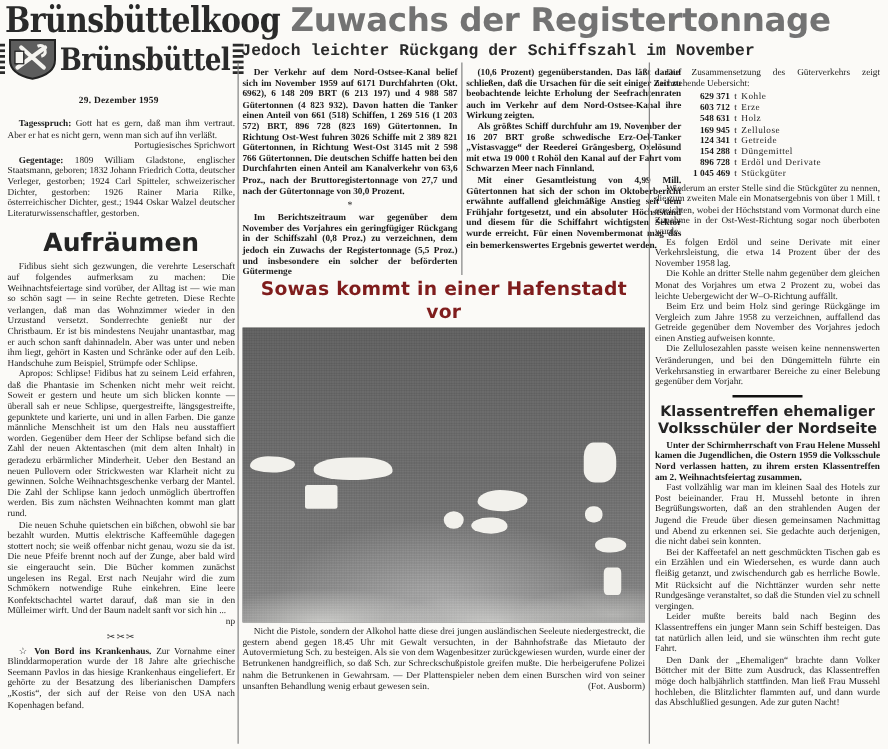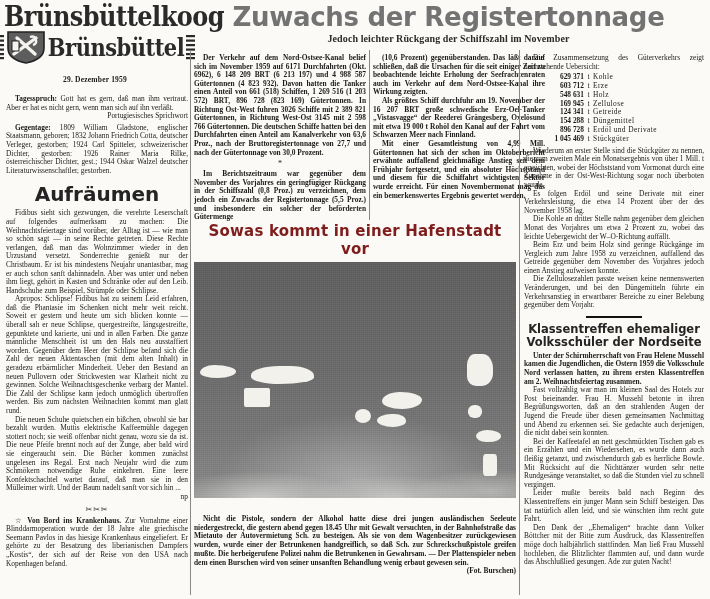--- a/index.html
+++ b/index.html
@@ -37,22 +37,22 @@
   .lead{font-weight:bold;}
   b,strong{font-weight:bold;}
   .right{text-align:right;text-indent:0;}
 
   .hl-big{
     font-family:"DejaVu Sans",sans-serif;font-weight:bold;
     font-size:26px;line-height:27px;text-align:center;letter-spacing:-.3px;
     color:#737373;
   }
   .hl-sub{
-    font-family:Liberation Serif, serif;font-weight:bold;font-size:10px;
-    text-align:center;letter-spacing:.1px;margin-top:2px;color:#2a2a2a;
+    font-family:Liberation Mono, monospace;font-weight:bold;font-size:13px;
+    letter-spacing:.1px;margin-top:2px;color:#2a2a2a;
   }
   .hl-photo{
     font-family:"DejaVu Sans",sans-serif;font-weight:bold;font-size:15px;
     text-align:center;letter-spacing:.2px;color:#7f1d1d;
   }
   .hl-mid{
     font-family:"DejaVu Sans",sans-serif;font-weight:bold;font-size:11.5px;
     line-height:13px;text-align:center;color:#242424;letter-spacing:0;
   }
   .hl-serif{
@@ -84,22 +84,22 @@
   .photo .grain{position:absolute;inset:0;opacity:.5;
     background-image:
       repeating-linear-gradient(0deg, rgba(255,255,255,.05) 0 1px, rgba(0,0,0,.05) 1px 2px),
       repeating-linear-gradient(90deg, rgba(255,255,255,.04) 0 1px, rgba(0,0,0,.04) 1px 2px);}
   .blob{position:absolute;background:#f2f1ec;}
   .ground{position:absolute;left:0;right:0;bottom:0;height:64px;
     background:
       radial-gradient(ellipse 50% 70% at 20% 100%, rgba(245,245,240,.55), rgba(245,245,240,0) 60%),
       radial-gradient(ellipse 45% 60% at 62% 100%, rgba(245,245,240,.45), rgba(245,245,240,0) 60%),
       radial-gradient(ellipse 40% 60% at 92% 90%, rgba(245,245,240,.4), rgba(245,245,240,0) 60%);}
-  .caption{font-size:7.4px;line-height:8.7px;font-weight:bold;text-align:justify;
-    text-indent:9px;margin-top:17px;}
+  .caption{font-size:7.4px;line-height:8.7px;font-weight:normal;text-align:justify;
+    text-indent:9px;margin-top:3px;}
 </style>
 </head>
 <body>
 
 <div class="page">
 
   <div class="masthead">
     <div class="mast-line1">Brünsbüttelkoog</div>
     <div class="mast-row">
       <span class="bar-ornament">
@@ -265,17 +265,17 @@
       <div class="blob" style="left:183px;top:152px;width:29px;height:13px;border-radius:50% 40% 45% 55%/50% 55% 45% 50%;"></div>
       <div class="blob" style="left:161px;top:147px;width:16px;height:14px;border-radius:50%;"></div>
       <div class="blob" style="left:273px;top:92px;width:26px;height:32px;border-radius:30% 40% 45% 35%/35% 45% 40% 30%;"></div>
       <div class="blob" style="left:274px;top:143px;width:14px;height:13px;border-radius:45%;"></div>
       <div class="blob" style="left:282px;top:168px;width:25px;height:12px;border-radius:45% 55% 50% 40%/50% 50% 45% 50%;"></div>
       <div class="blob" style="left:289px;top:192px;width:14px;height:22px;border-radius:20%;"></div>
     </div>
 
     <p class="caption">
       <span>Nicht die Pistole, sondern der Alkohol hatte diese drei jungen ausländischen Seeleute niedergestreckt, die gestern abend gegen 18.45 Uhr mit Gewalt versuchten, in der Bahnhofstraße das Mietauto der Autovermietung Sch. zu besteigen. Als sie von dem Wagenbesitzer zurückgewiesen wurden, wurde einer der Betrunkenen handgreiflich, so daß Sch. zur Schreckschußpistole greifen mußte. Die herbeigerufene Polizei nahm die Betrunkenen in Gewahrsam. — Der Plattenspieler neben dem einen Burschen wird von seiner unsanften Behandlung wenig erbaut gewesen sein.</span>
-      <span style="float:right">(Fot. Burschen)</span>
+      <span style="float:right">(Fot. Ausborm)</span>
     </p>
   </div>
 
 </div>
 
 </body></html>

